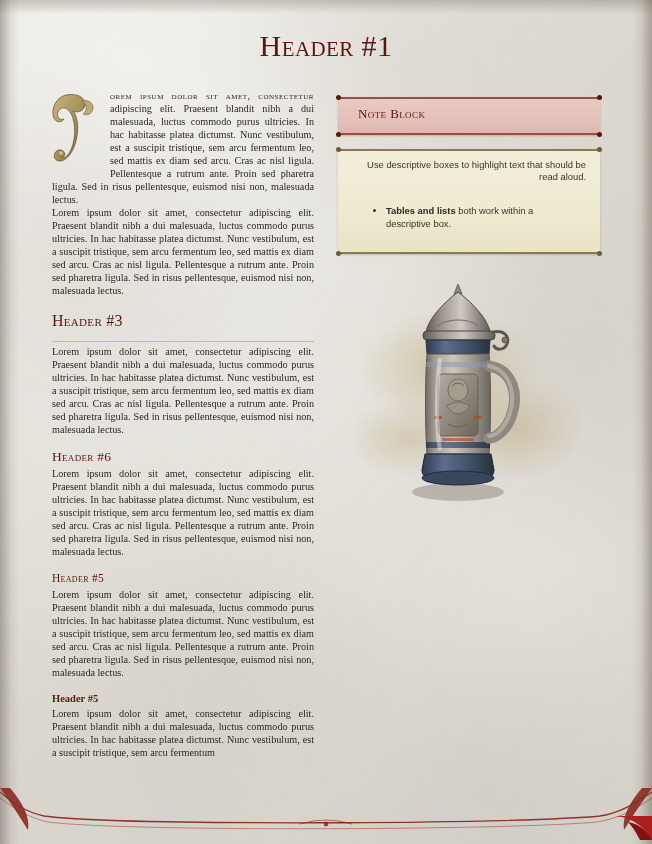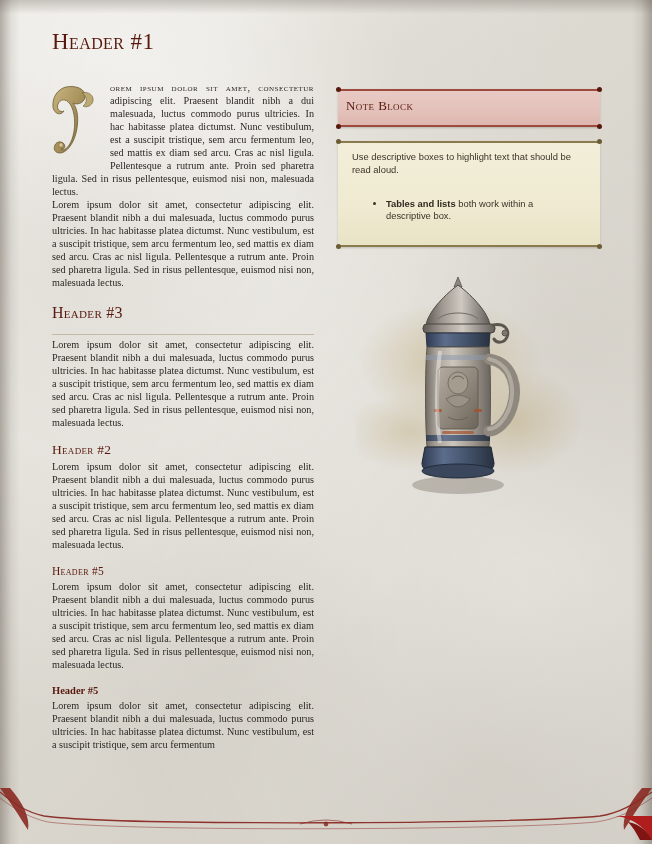--- a/index.html
+++ b/index.html
@@ -93,24 +93,25 @@
 
   
   .h1, .h2, .h3, .h4, .h5, .h6 {
     color: #58180d;
     font-family: "Liberation Serif", serif;
     font-weight: normal;
     margin: 0;
     line-height: 1.05;
   }
   .h1 {
-    font-size: 23px;
+    font-size: 30px;
     font-variant: small-caps;
     letter-spacing: 0.4px;
     margin-bottom: 10px;
+    text-align: center;
   }
   .h2 {
     font-size: 22px;
     font-variant: small-caps;
     letter-spacing: 0.3px;
     margin-top: 14px;
     margin-bottom: 4px;
   }
   .h3 {
     font-size: 16px;
@@ -170,21 +171,21 @@
     font-size: 10.2px;
   }
 
   
   .note-block {
     position: relative;
     margin-top: 8px;
     background: linear-gradient(180deg, #e8c9c3 0%, #e4c2bb 55%, #ddb6af 100%);
     border-top: 2px solid #9d4b3d;
     border-bottom: 2px solid #9d4b3d;
-    padding: 7px 12px 9px 8px;
+    padding: 7px 12px 9px 20px;
     box-shadow: 0 1px 2px rgba(0,0,0,0.18);
   }
   .note-block .nb-title {
     color: #58180d;
     font-size: 13px;
     font-variant: small-caps;
     letter-spacing: 0.4px;
     margin: 0 0 2px 0;
   }
   .note-block .nb-text {
@@ -222,20 +223,21 @@
     font-variant: small-caps;
     letter-spacing: 0.4px;
     margin: 0 0 4px 0;
   }
   .desc-block .db-text {
     font-family: "Liberation Sans", sans-serif;
     font-size: 9.4px;
     color: #3b3428;
     margin: 0 0 22px 0;
     line-height: 12.4px;
+    text-align: right;
   }
   .desc-block .db-list {
     font-family: "Liberation Sans", sans-serif;
     font-size: 9.4px;
     color: #3b3428;
     margin: 12px;
     padding-left: 22px;
     line-height: 12.4px;
   }
   .desc-block .db-list b { color: #2e2a20; }
@@ -299,21 +301,21 @@
             </svg>
           </div>
           <p class="body"><span class="smallcaps-lead">orem ipsum dolor sit amet, consectetur</span><span> adipiscing elit. Praesent blandit nibh a dui malesuada, luctus commodo purus ultricies. In hac habitasse platea dictumst. Nunc vestibulum, est a suscipit tristique, sem arcu fermentum leo, sed mattis ex diam sed arcu. Cras ac nisl ligula. Pellentesque a rutrum ante. Proin sed pharetra ligula. Sed in risus pellentesque, euismod nisi non, malesuada lectus.</span></p>
         </div>
 
         <p class="body">Lorem ipsum dolor sit amet, consectetur adipiscing elit. Praesent blandit nibh a dui malesuada, luctus commodo purus ultricies. In hac habitasse platea dictumst. Nunc vestibulum, est a suscipit tristique, sem arcu fermentum leo, sed mattis ex diam sed arcu. Cras ac nisl ligula. Pellentesque a rutrum ante. Proin sed pharetra ligula. Sed in risus pellentesque, euismod nisi non, malesuada lectus.</p>
 
         <h3 class="h3">Header #3</h3>
         <p class="body">Lorem ipsum dolor sit amet, consectetur adipiscing elit. Praesent blandit nibh a dui malesuada, luctus commodo purus ultricies. In hac habitasse platea dictumst. Nunc vestibulum, est a suscipit tristique, sem arcu fermentum leo, sed mattis ex diam sed arcu. Cras ac nisl ligula. Pellentesque a rutrum ante. Proin sed pharetra ligula. Sed in risus pellentesque, euismod nisi non, malesuada lectus.</p>
 
-        <h4 class="h4">Header #2</h4>
+        <h4 class="h4">Header #6</h4>
         <p class="body">Lorem ipsum dolor sit amet, consectetur adipiscing elit. Praesent blandit nibh a dui malesuada, luctus commodo purus ultricies. In hac habitasse platea dictumst. Nunc vestibulum, est a suscipit tristique, sem arcu fermentum leo, sed mattis ex diam sed arcu. Cras ac nisl ligula. Pellentesque a rutrum ante. Proin sed pharetra ligula. Sed in risus pellentesque, euismod nisi non, malesuada lectus.</p>
 
         <h5 class="h5">Header #5</h5>
         <p class="body">Lorem ipsum dolor sit amet, consectetur adipiscing elit. Praesent blandit nibh a dui malesuada, luctus commodo purus ultricies. In hac habitasse platea dictumst. Nunc vestibulum, est a suscipit tristique, sem arcu fermentum leo, sed mattis ex diam sed arcu. Cras ac nisl ligula. Pellentesque a rutrum ante. Proin sed pharetra ligula. Sed in risus pellentesque, euismod nisi non, malesuada lectus.</p>
 
         <h6 class="h6">Header #5</h6>
         <p class="body">Lorem ipsum dolor sit amet, consectetur adipiscing elit. Praesent blandit nibh a dui malesuada, luctus commodo purus ultricies. In hac habitasse platea dictumst. Nunc vestibulum, est a suscipit tristique, sem arcu fermentum</p>
       </div>
 
       <div class="col col-right">

